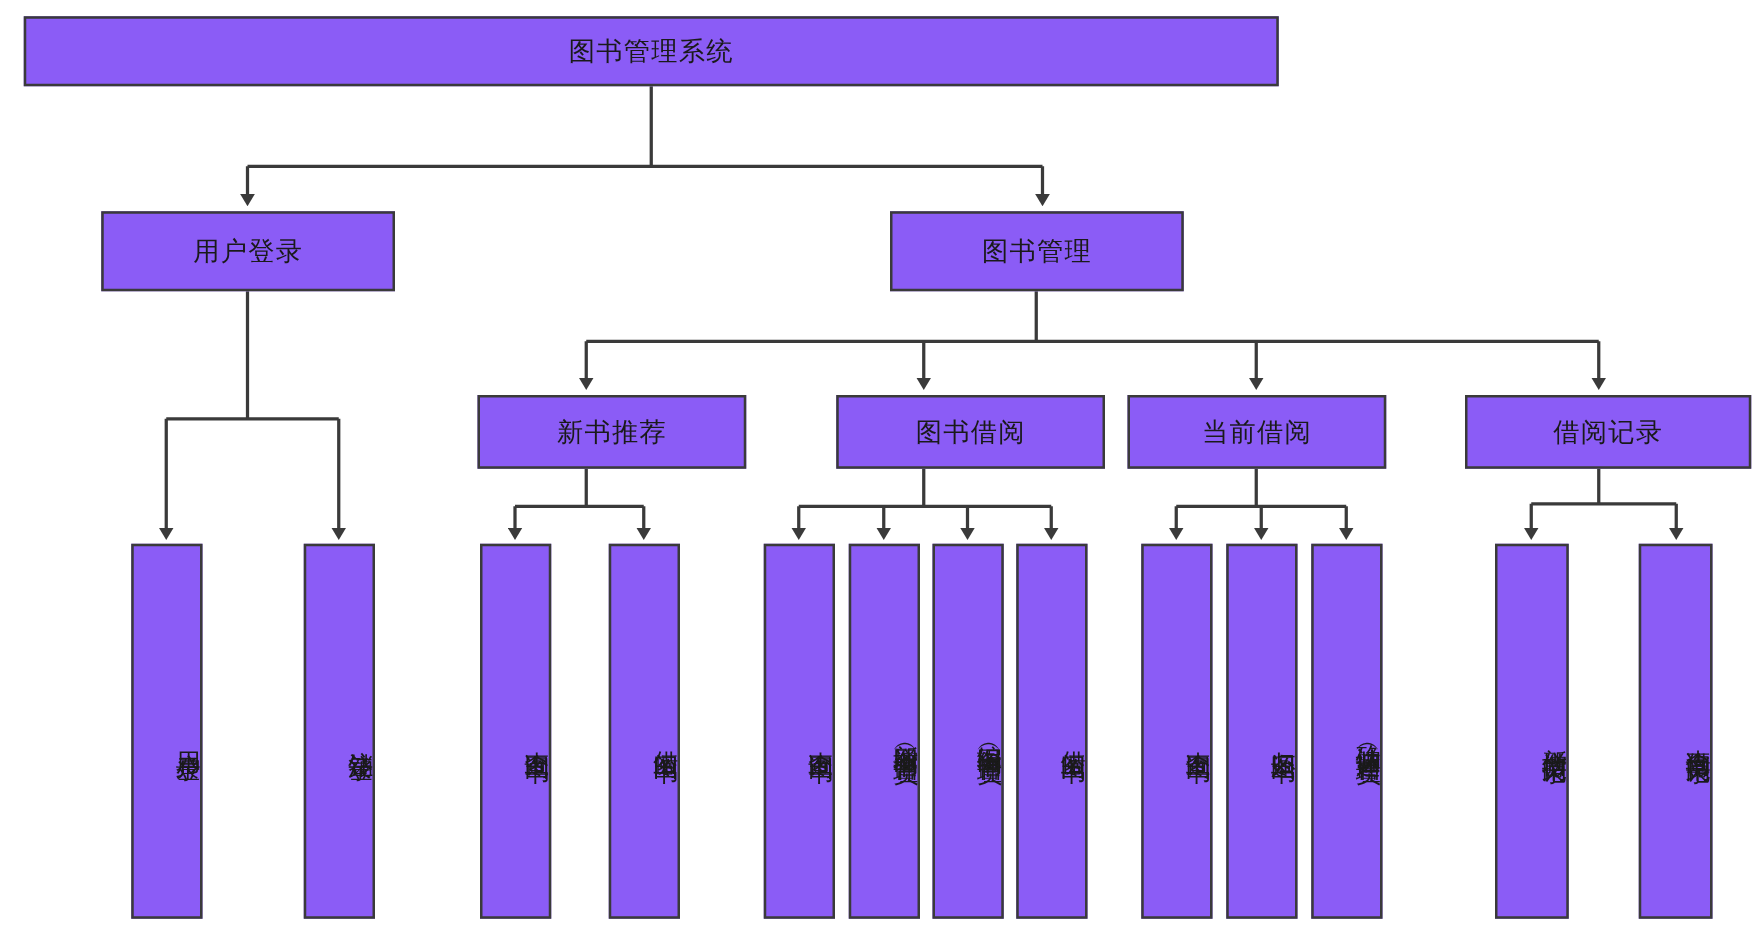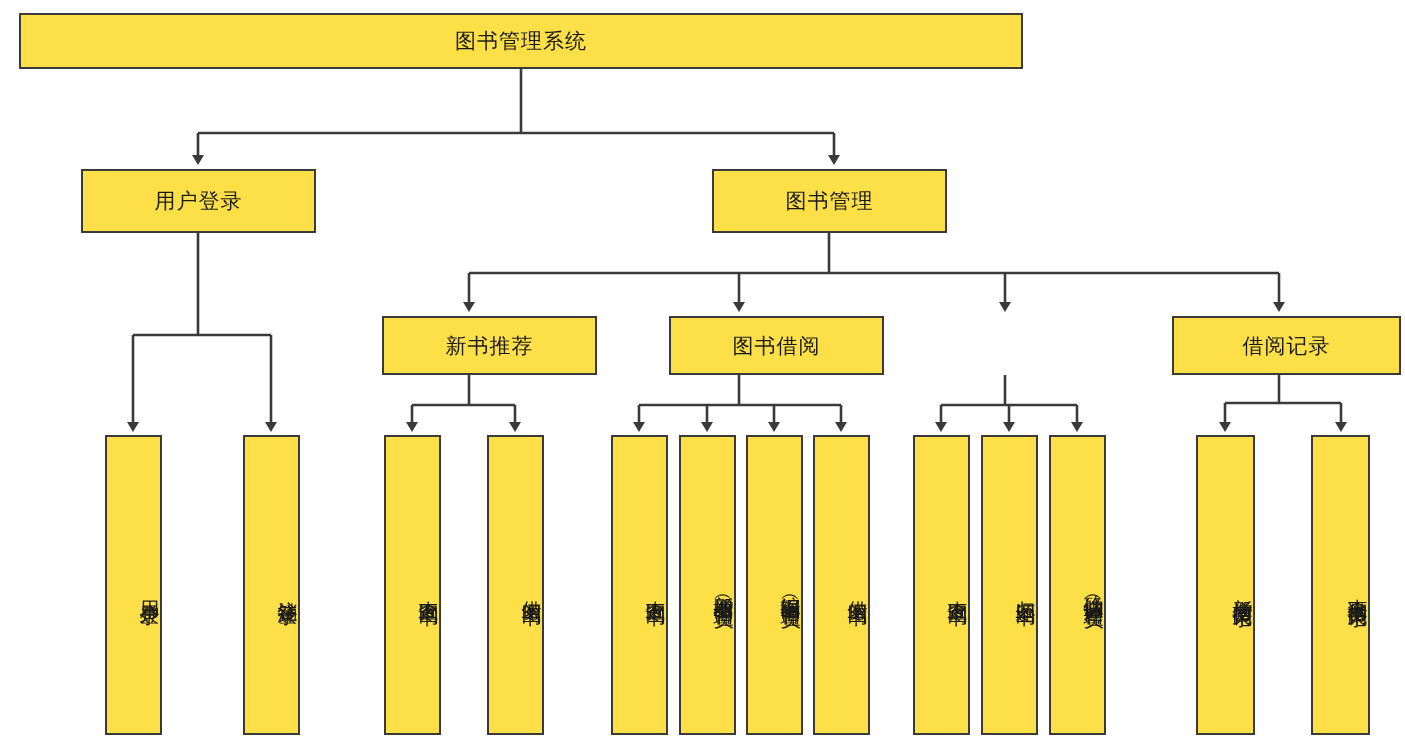--- a/index.html
+++ b/index.html
@@ -21,21 +21,21 @@
     position: absolute;
     left: 0;
     top: 0;
     width: 1405px;
     height: 747px;
   }
   .node {
     position: absolute;
     box-sizing: border-box;
     border: 2px solid #3a3a3a;
-    background: #fde047;
+    background: #8b5cf6;
     color: #1a1a1a;
     display: flex;
     align-items: center;
     justify-content: center;
     text-align: center;
     z-index: 2;
   }
   .node.horiz {
     font-size: 21px;
     letter-spacing: 1px;
@@ -132,20 +132,23 @@
   <div class="node horiz" style="left:712px; top:169px; width:235px; height:64px;">
     <span>图书管理</span>
   </div>
 
   <div class="node horiz" style="left:382px; top:316px; width:215px; height:59px;">
     <span>新书推荐</span>
   </div>
   <div class="node horiz" style="left:632px; top:316px; width:215px; height:59px;margin-left:37px;">
     <span>图书借阅</span>
   </div>
+  <div class="node horiz" style="left:902px; top:316px; width:207px; height:59px;">
+    <span>当前借阅</span>
+  </div>
   <div class="node horiz" style="left:1172px; top:316px; width:229px; height:59px;">
     <span>借阅记录</span>
   </div>
 
   <div class="node vert" style="left:105px; top:435px; width:57px; height:300px;">
     <span>用户登录</span>
   </div>
   <div class="node vert" style="left:243px; top:435px; width:57px; height:300px;">
     <span>注销登录</span>
   </div>

